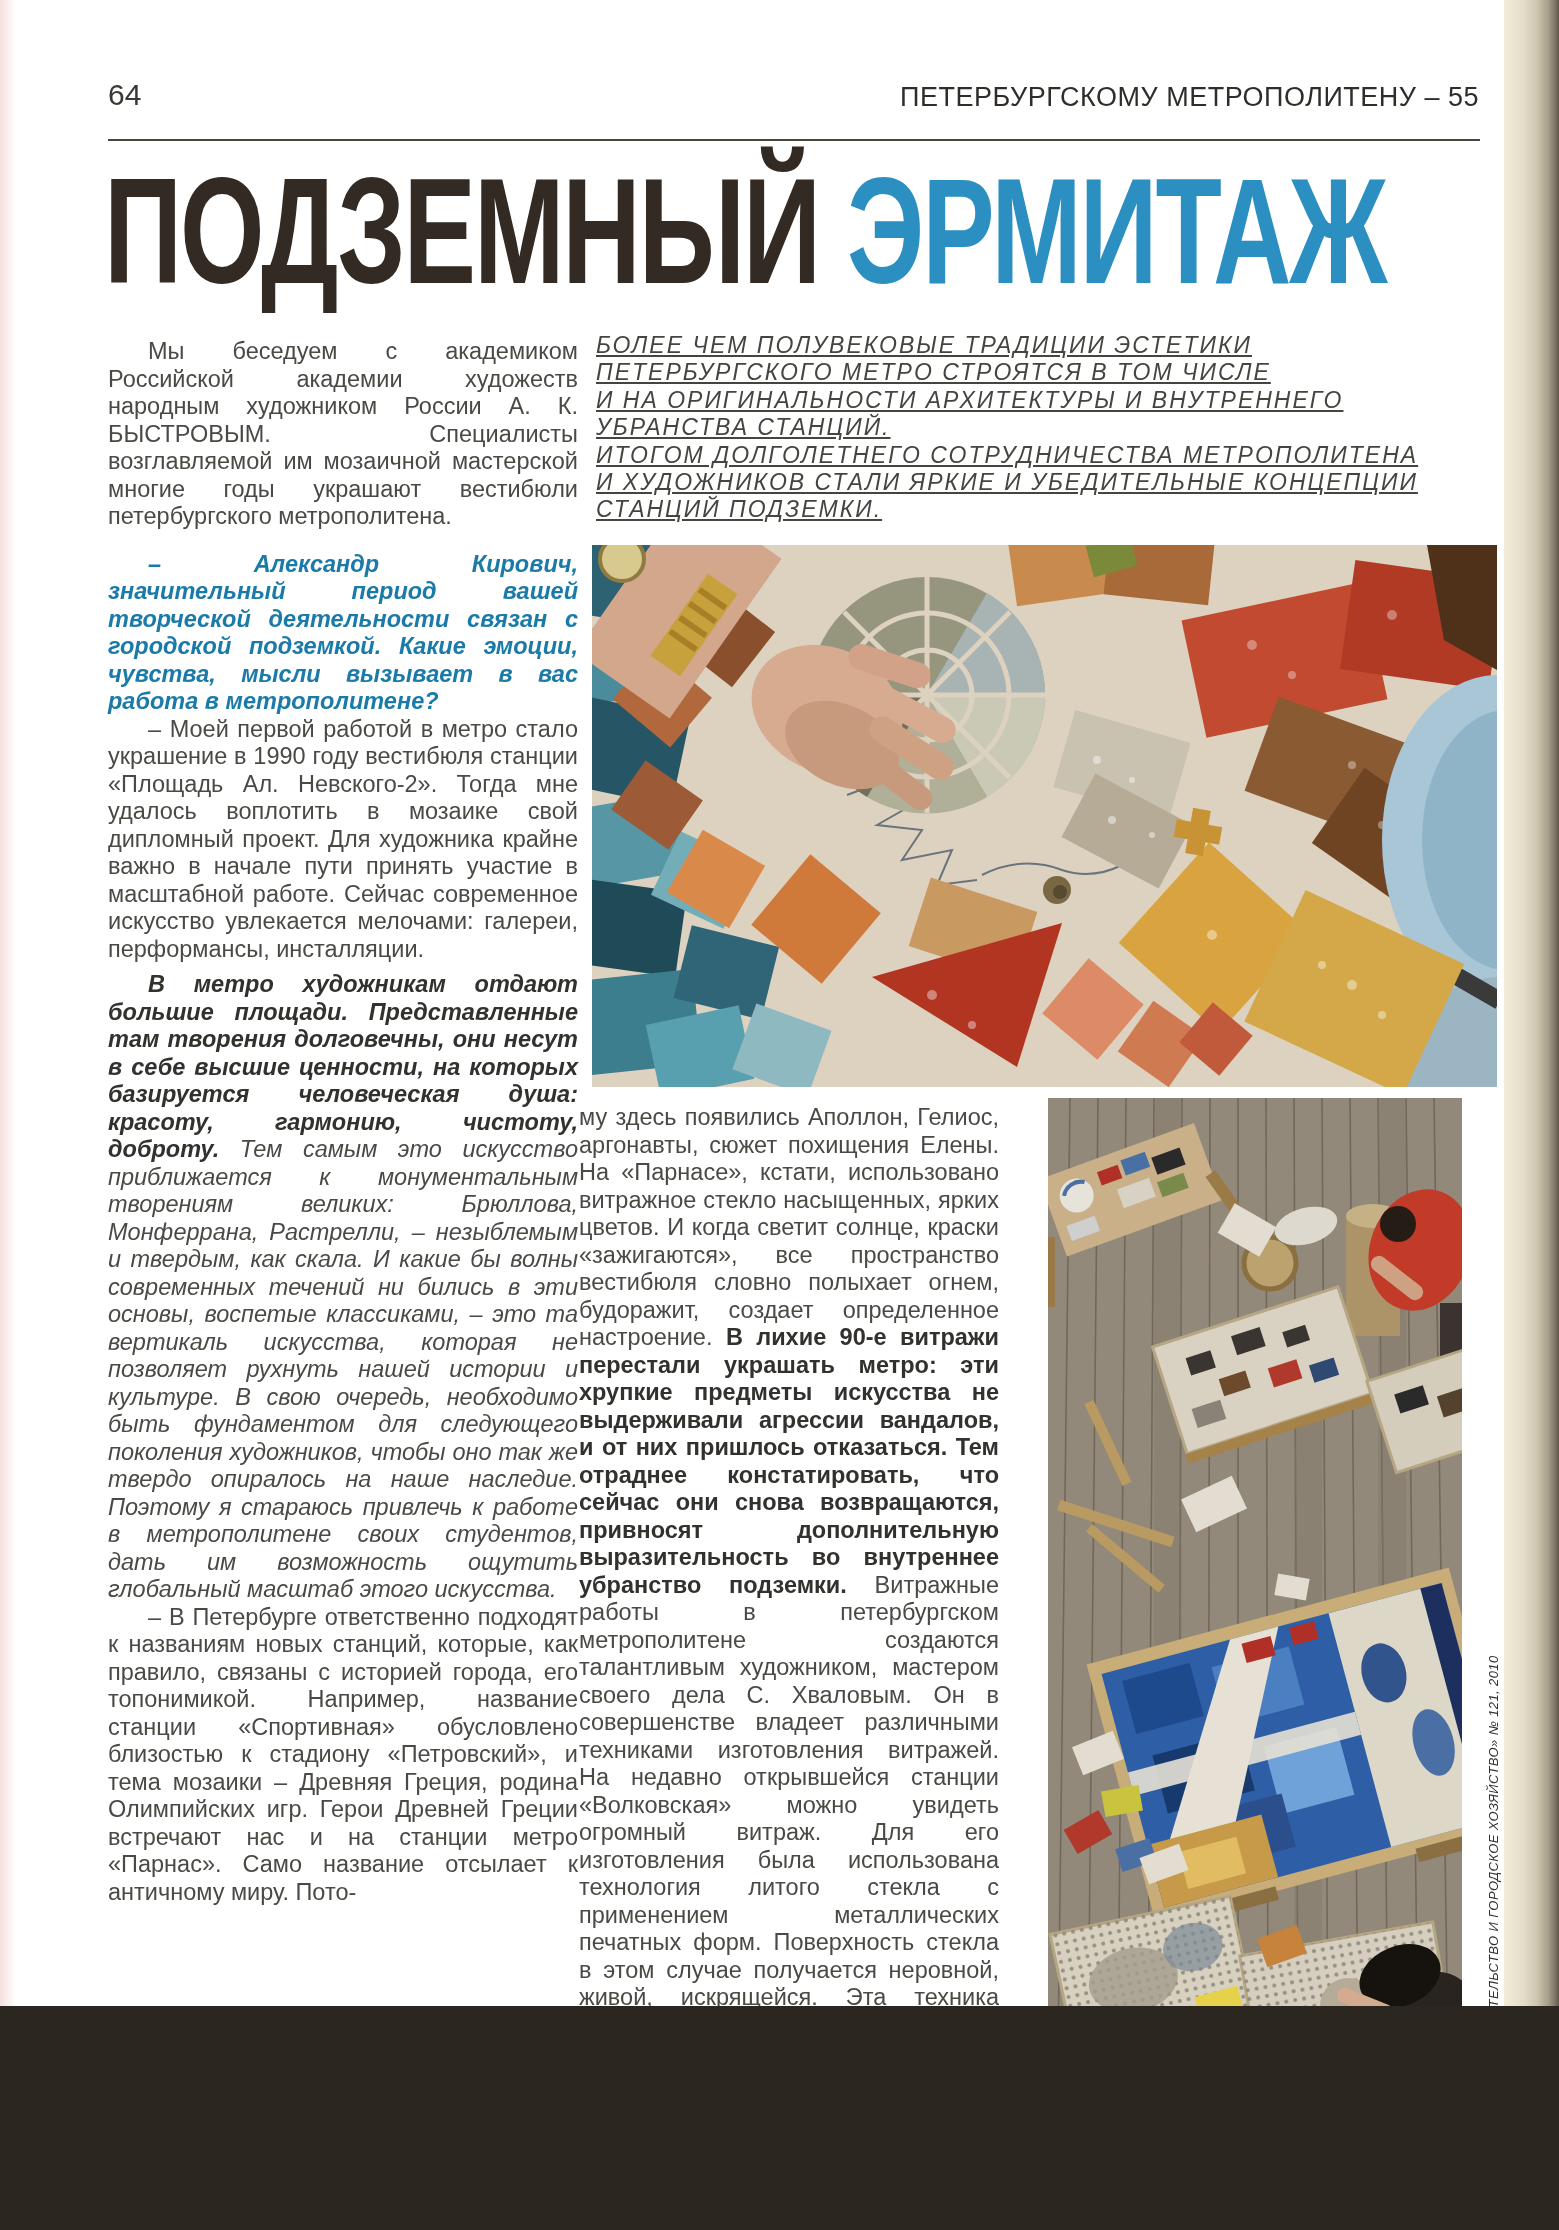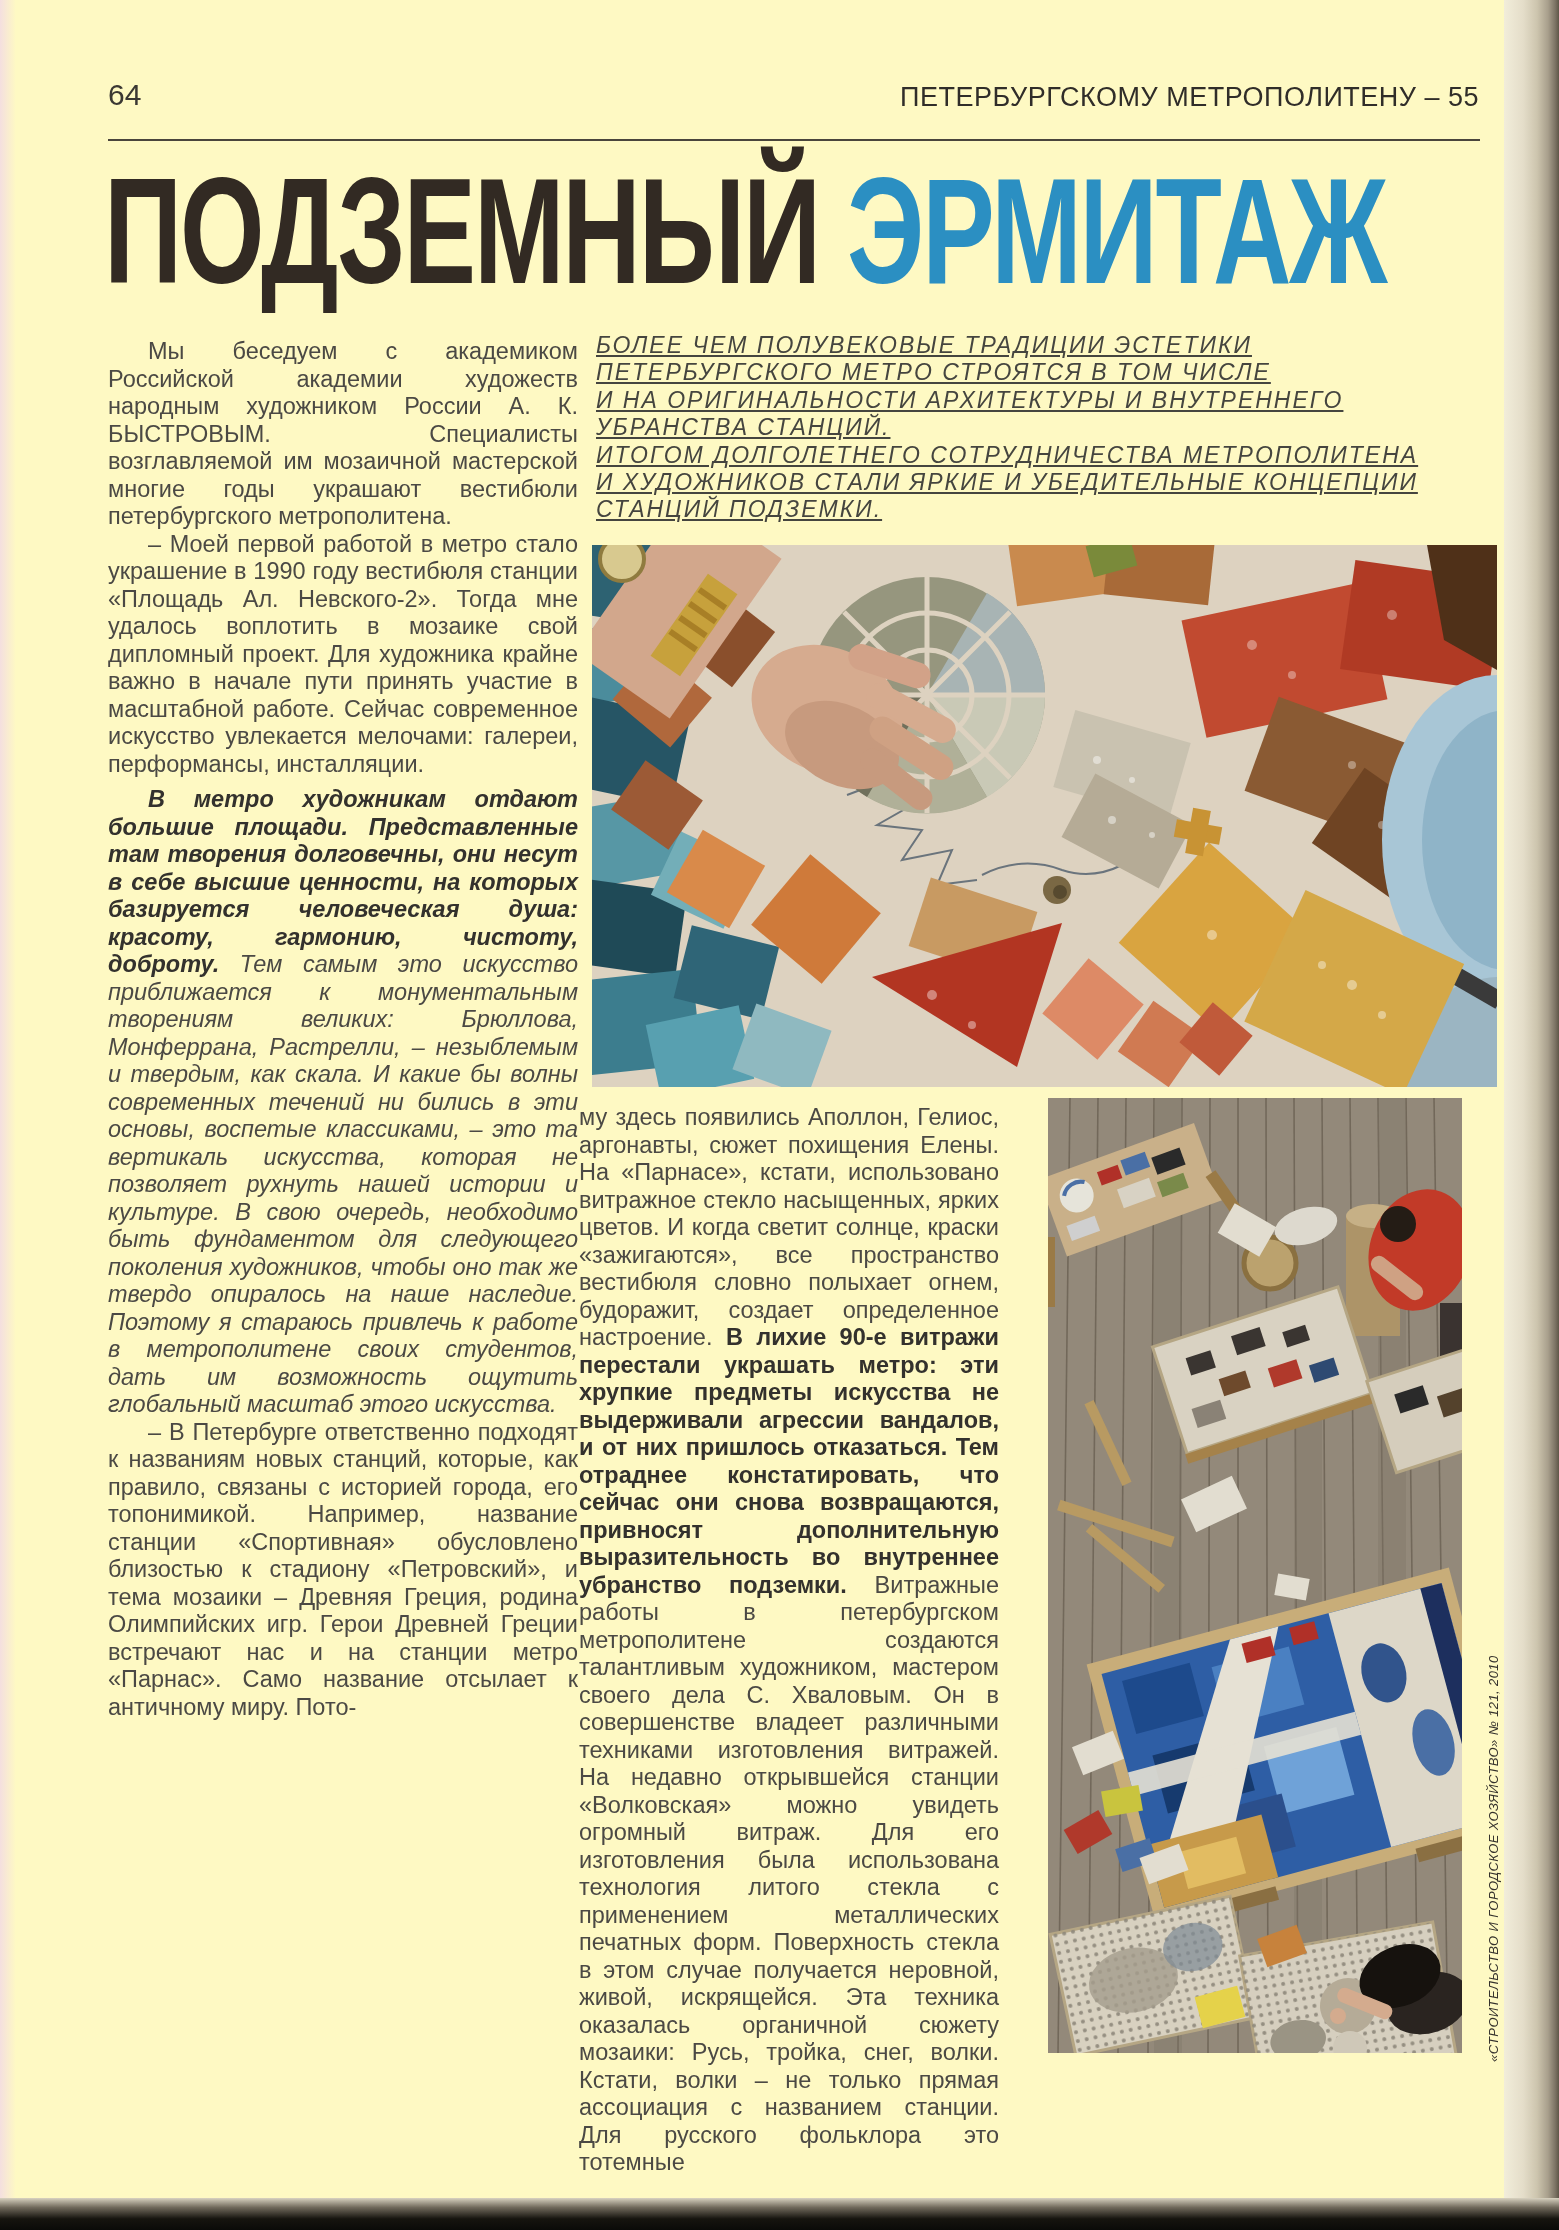--- a/index.html
+++ b/index.html
@@ -1,18 +1,18 @@
 <!DOCTYPE html>
 <html><head>
 <meta charset="utf-8">
 <style>
   html,body{margin:0;padding:0;background:#2b2620;}
   .page{
-    position:relative; width:1559px; height:2230px; overflow:hidden;
-    background:#fef9c3;
+    position:relative; width:1559px; height:2006px; overflow:hidden;
+    background:#ffffff;
     font-family:"Liberation Sans", sans-serif;
     color:#4b4944;
   }
   .edge-left{position:absolute;left:0;top:0;width:16px;height:100%;
     background:linear-gradient(90deg,#f4dfdf 0%, rgba(244,223,223,0) 100%);}
   .edge-right{position:absolute;left:1504px;top:0;width:55px;height:100%;
     background:linear-gradient(90deg,#f2edda 0%,#e4ddc9 35%,#cdc5ae 60%,#a89f8c 80%,#7d7465 93%,#5f5748 100%);}
   .edge-bottom{position:absolute;left:0;top:2198px;width:100%;height:32px;
     background:linear-gradient(180deg,#d8d2c0 0%,#6e675a 30%,#16140f 65%,#0a0a08 100%);}
 
@@ -57,20 +57,21 @@
   <div class="page-number">64</div>
   <div class="header-title">ПЕТЕРБУРГСКОМУ МЕТРОПОЛИТЕНУ – 55</div>
   <div class="rule"></div>
 
   <div class="headline"><span class="t-black">ПОДЗЕМНЫЙ</span><span>&nbsp;</span><span class="t-blue">ЭРМИТАЖ</span></div>
 
   <div class="lead">БОЛЕЕ ЧЕМ ПОЛУВЕКОВЫЕ ТРАДИЦИИ ЭСТЕТИКИ<br>ПЕТЕРБУРГСКОГО МЕТРО СТРОЯТСЯ В ТОМ ЧИСЛЕ<br>И НА ОРИГИНАЛЬНОСТИ АРХИТЕКТУРЫ И ВНУТРЕННЕГО<br>УБРАНСТВА СТАНЦИЙ.<br>ИТОГОМ ДОЛГОЛЕТНЕГО СОТРУДНИЧЕСТВА МЕТРОПОЛИТЕНА<br>И ХУДОЖНИКОВ СТАЛИ ЯРКИЕ И УБЕДИТЕЛЬНЫЕ КОНЦЕПЦИИ<br>СТАНЦИЙ ПОДЗЕМКИ.</div>
 
   <div class="col col-left">
       <p class="body"><span class="r-n">Мы беседуем с академиком Российской академии художеств народным художником России А. К. БЫСТРОВЫМ. Специалисты возглавляемой им мозаичной мастерской многие годы украшают вестибюли петербургского метрополитена.</span></p>
+      <p class="q gap"><span class="r-n">– Александр Кирович, значительный период вашей творческой деятельности связан с городской подземкой. Какие эмоции, чувства, мысли вызывает в вас работа в метрополитене?</span></p>
       <p class="body"><span class="r-n">– Моей первой работой в метро стало украшение в 1990 году вестибюля станции «Площадь Ал. Невского-2». Тогда мне удалось воплотить в мозаике свой дипломный проект. Для художника крайне важно в начале пути принять участие в масштабной работе. Сейчас современное искусство увлекается мелочами: галереи, перформансы, инсталляции.</span></p>
       <p class="body tight"><span class="r-b">В метро художникам отдают большие площади. Представленные там творения долговечны, они несут в себе высшие ценности, на которых базируется человеческая душа: красоту, гармонию, чистоту, доброту.</span><span class="r-n"> Тем самым это искусство приближается к монументальным творениям великих: Брюллова, Монферрана, Растрелли, – незыблемым и твердым, как скала. И какие бы волны современных течений ни бились в эти основы, воспетые классиками, – это та вертикаль искусства, которая не позволяет рухнуть нашей истории и культуре. В свою очередь, необходимо быть фундаментом для следующего поколения художников, чтобы оно так же твердо опиралось на наше наследие. Поэтому я стараюсь привлечь к работе в метрополитене своих студентов, дать им возможность ощутить глобальный масштаб этого искусства.</span></p>
       <p class="body"><span class="r-n">– В Петербурге ответственно подходят к названиям новых станций, которые, как правило, связаны с историей города, его топонимикой. Например, название станции «Спортивная» обусловлено близостью к стадиону «Петровский», и тема мозаики – Древняя Греция, родина Олимпийских игр. Герои Древней Греции встречают нас и на станции метро «Парнас». Само название отсылает к античному миру. Пото-</span></p>
     </div>
   <div class="col col-mid">
       <p class="body noindent"><span class="r-n">му здесь появились Аполлон, Гелиос, аргонавты, сюжет похищения Елены. На «Парнасе», кстати, использовано витражное стекло насыщенных, ярких цветов. И когда светит солнце, краски «зажигаются», все пространство вестибюля словно полыхает огнем, будоражит, создает определенное настроение. </span><span class="r-b">В лихие 90-е витражи перестали украшать метро: эти хрупкие предметы искусства не выдерживали агрессии вандалов, и от них пришлось отказаться. Тем отраднее констатировать, что сейчас они снова возвращаются, привносят дополнительную выразительность во внутреннее убранство подземки.</span><span class="r-n"> Витражные работы в петербургском метрополитене создаются талантливым художником, мастером своего дела С. Хваловым. Он в совершенстве владеет различными техниками изготовления витражей. На недавно открывшейся станции «Волковская» можно увидеть огромный витраж. Для его изготовления была использована технология литого стекла с применением металлических печатных форм. Поверхность стекла в этом случае получается неровной, живой, искрящейся. Эта техника оказалась органичной сюжету мозаики: Русь, тройка, снег, волки. Кстати, волки – не только прямая ассоциация с названием станции. Для русского фольклора это тотемные</span></p>
     </div>
 
   <svg class="photo photo-mosaic" viewBox="0 0 905 542" preserveAspectRatio="none" role="img">
     <rect x="0" y="0" width="905" height="542" fill="#ddd2c0"></rect>

